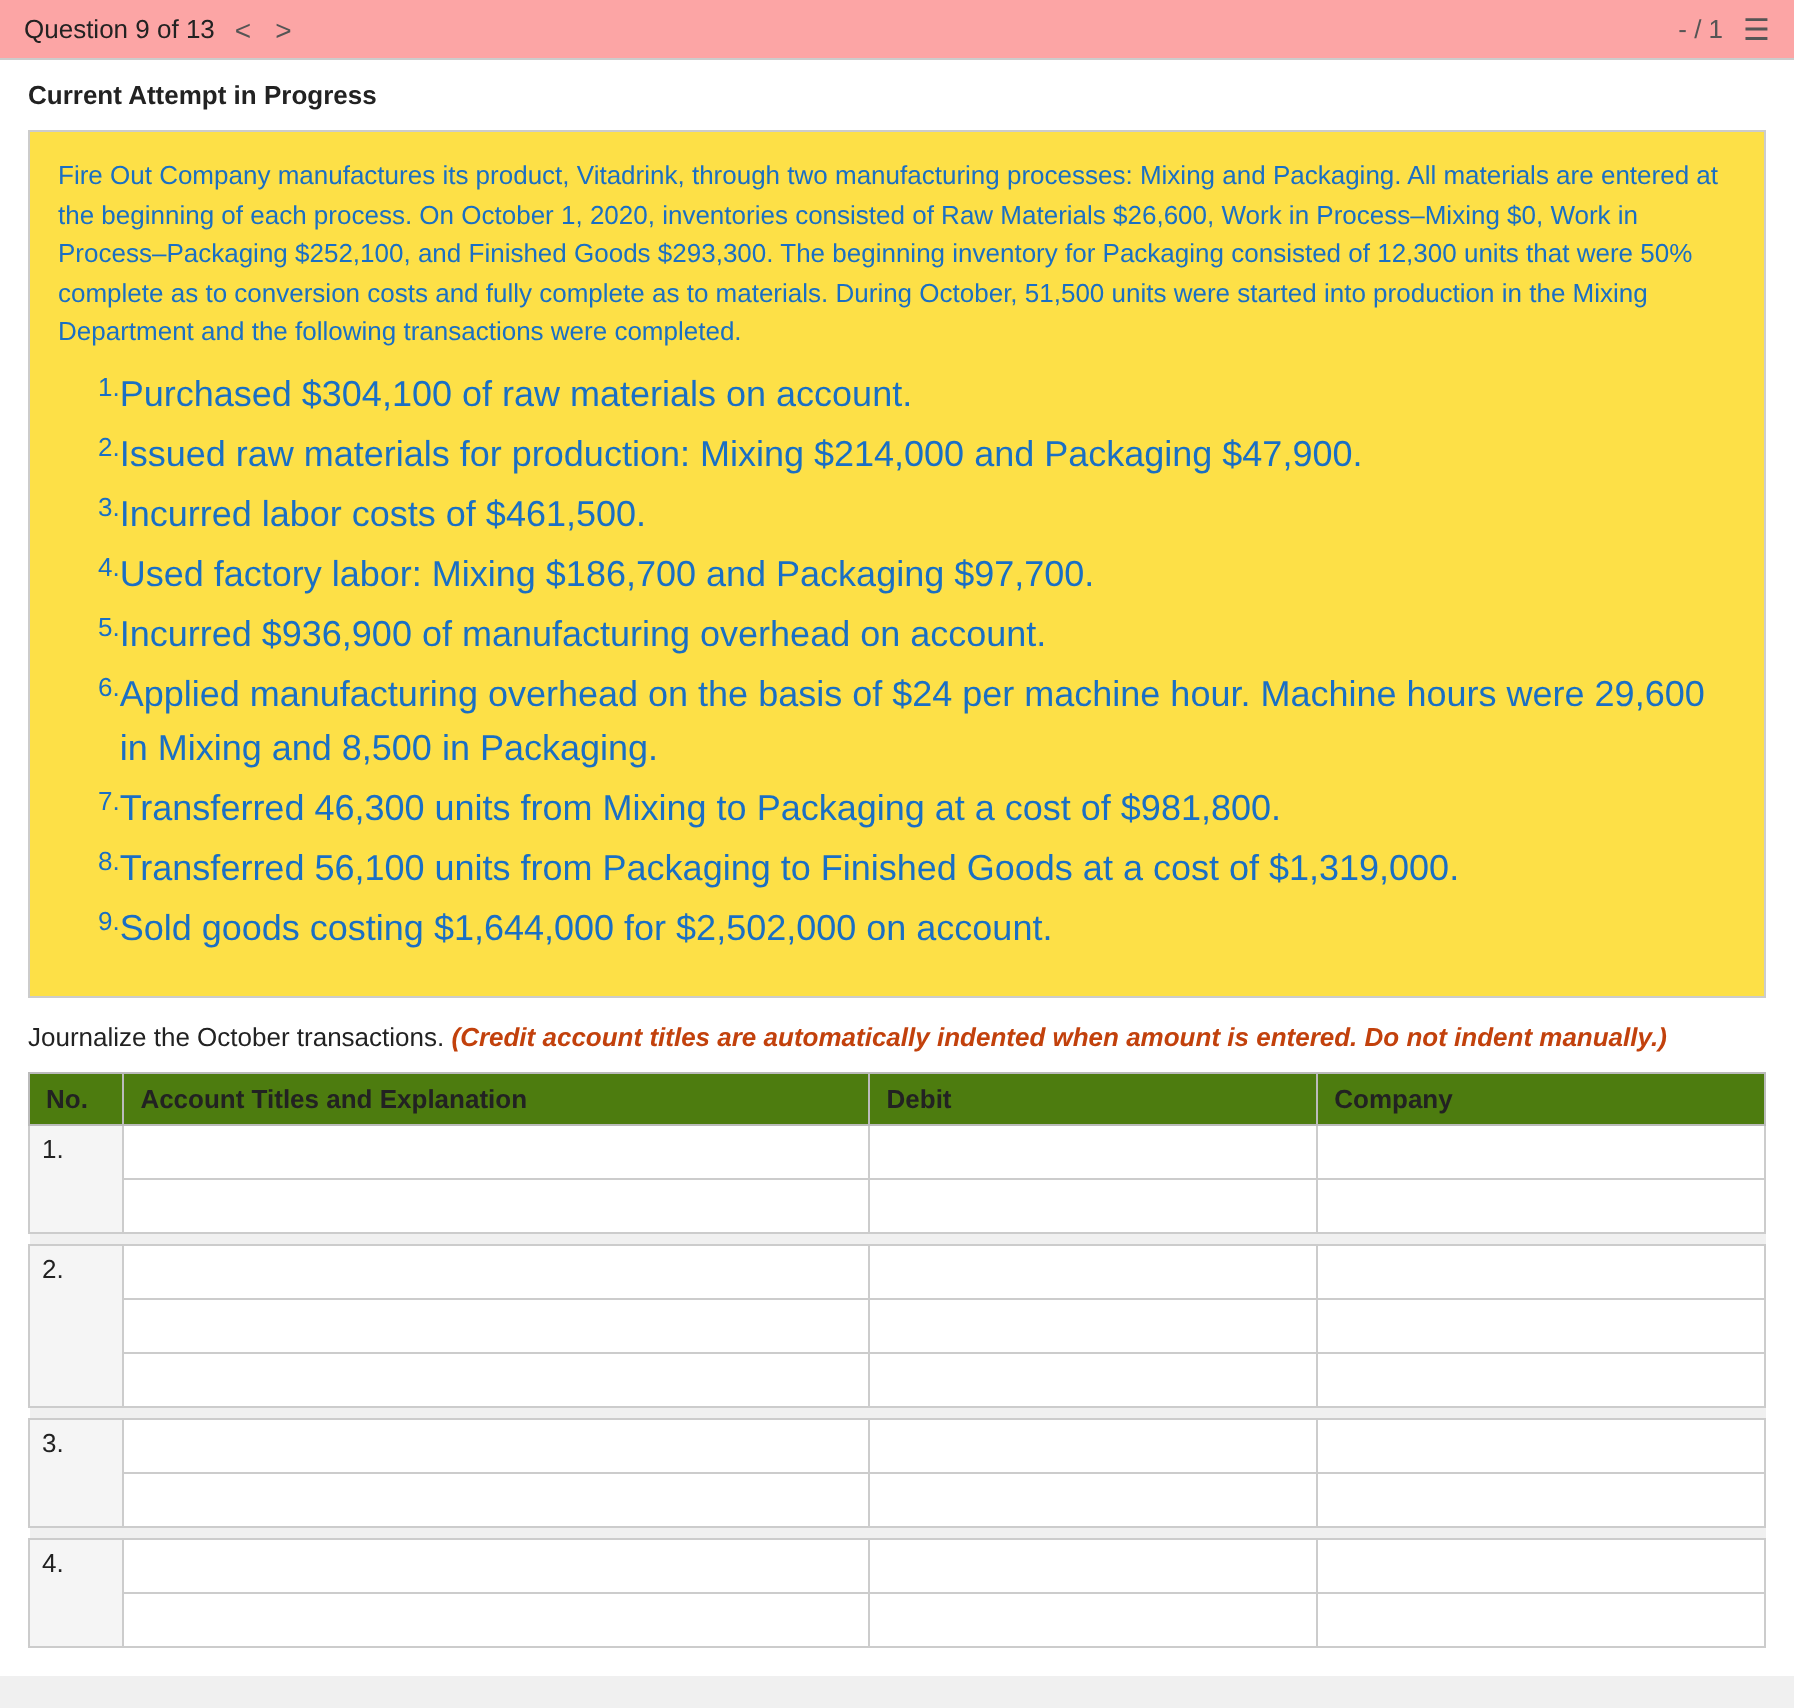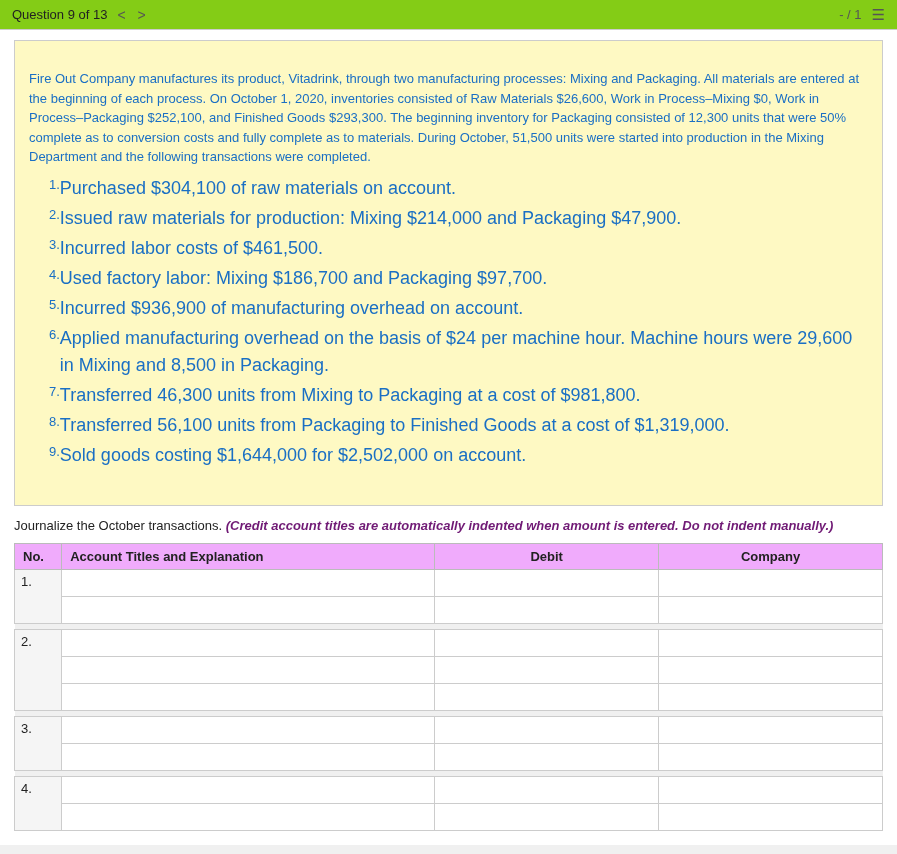--- a/index.html
+++ b/index.html
@@ -6,21 +6,21 @@
     body {
       font-family: Arial, sans-serif;
       font-size: 13px;
       background: #f0f0f0;
       color: #222;
     }
     .header-bar {
       display: flex;
       align-items: center;
       justify-content: space-between;
-      background: #84cc16;
+      background: #fca5a5;
       border-bottom: 1px solid #ccc;
       padding: 5px 12px;
       height: 30px;
     }
     .header-left {
       display: flex;
       align-items: center;
       gap: 8px;
     }
     .header-right {
@@ -54,23 +54,23 @@
       display: block;
       margin-bottom: 4px;
     }
     .current-attempt {
       font-weight: bold;
       font-size: 13px;
       margin-bottom: 10px;
     }
     .problem-box {
       border: 1px solid #ccc;
-      padding: 28px 14px;
+      padding: 12px 14px;
       margin-bottom: 12px;
-      background: #fef9c3;
+      background: #fde047;
       font-size: 13px;
       line-height: 1.5;
     }
     .problem-text p {
       margin-bottom: 8px;
     }
     .highlight-blue { color: #1a6fc4; }
     .list-items {
       margin: 8px 0 8px 0;
       padding-left: 0;
@@ -88,39 +88,39 @@
     .list-text {
       flex: 1;
       font-size: 18px;
     }
     .instruction-text {
       font-size: 13px;
       margin-top: 10px;
       margin-bottom: 10px;
     }
     .instruction-red {
-      color: #701a75;
+      color: #c2410c;
       font-style: italic;
       font-weight: bold;
     }
     .journal-table {
       width: 100%;
       border-collapse: collapse;
       margin-top: 6px;
     }
     .journal-table thead tr th {
-      background: #f0abfc;
+      background: #4d7c0f;
       border: 1px solid #bbb;
       padding: 5px 8px;
       font-size: 13px;
       font-weight: bold;
       text-align: left;
     }
     .journal-table thead tr th.center {
-      text-align: center;
+      text-align: left;
     }
     .journal-table tbody tr td {
       border: 1px solid #ccc;
       padding: 2px 4px;
       background: #fff;
     }
     .journal-table tbody tr td.no-cell {
       background: #f5f5f5;
       font-size: 13px;
       padding: 4px 6px;
@@ -157,20 +157,21 @@
     <button class="nav-arrow">&lt;</button>
     <button class="nav-arrow">&gt;</button>
   </div>
   <div class="header-right">
     <span>- / 1</span>
     <span class="list-icon">☰</span>
   </div>
 </div>
 
 <div class="content-area">
+  <div class="current-attempt">Current Attempt in Progress</div>
 
   <div class="problem-box">
     <div class="problem-text">
       <p>
         <span class="highlight-blue">Fire Out Company manufactures its product, Vitadrink, through two manufacturing processes: Mixing and Packaging. All materials are entered at the beginning of each process. On October 1, 2020, inventories consisted of Raw Materials $26,600, Work in Process–Mixing $0, Work in Process–Packaging $252,100, and Finished Goods $293,300. The beginning inventory for Packaging consisted of 12,300 units that were 50% complete as to conversion costs and </span><span class="highlight-blue">fully complete</span><span class="highlight-blue"> as to materials. During October, 51,500 units were started into production in the Mixing Department and the following transactions were completed.</span>
       </p>
     </div>
 
     <div class="list-items">
 

